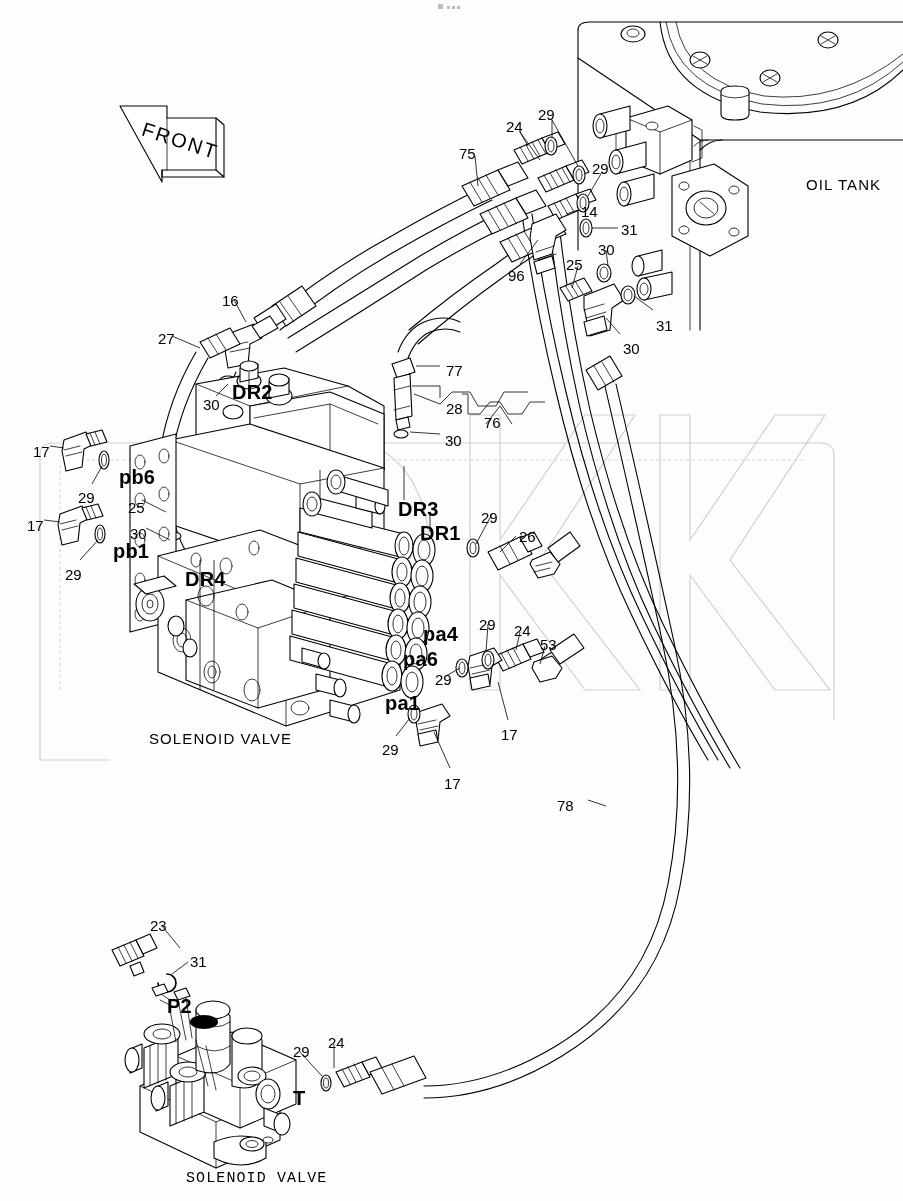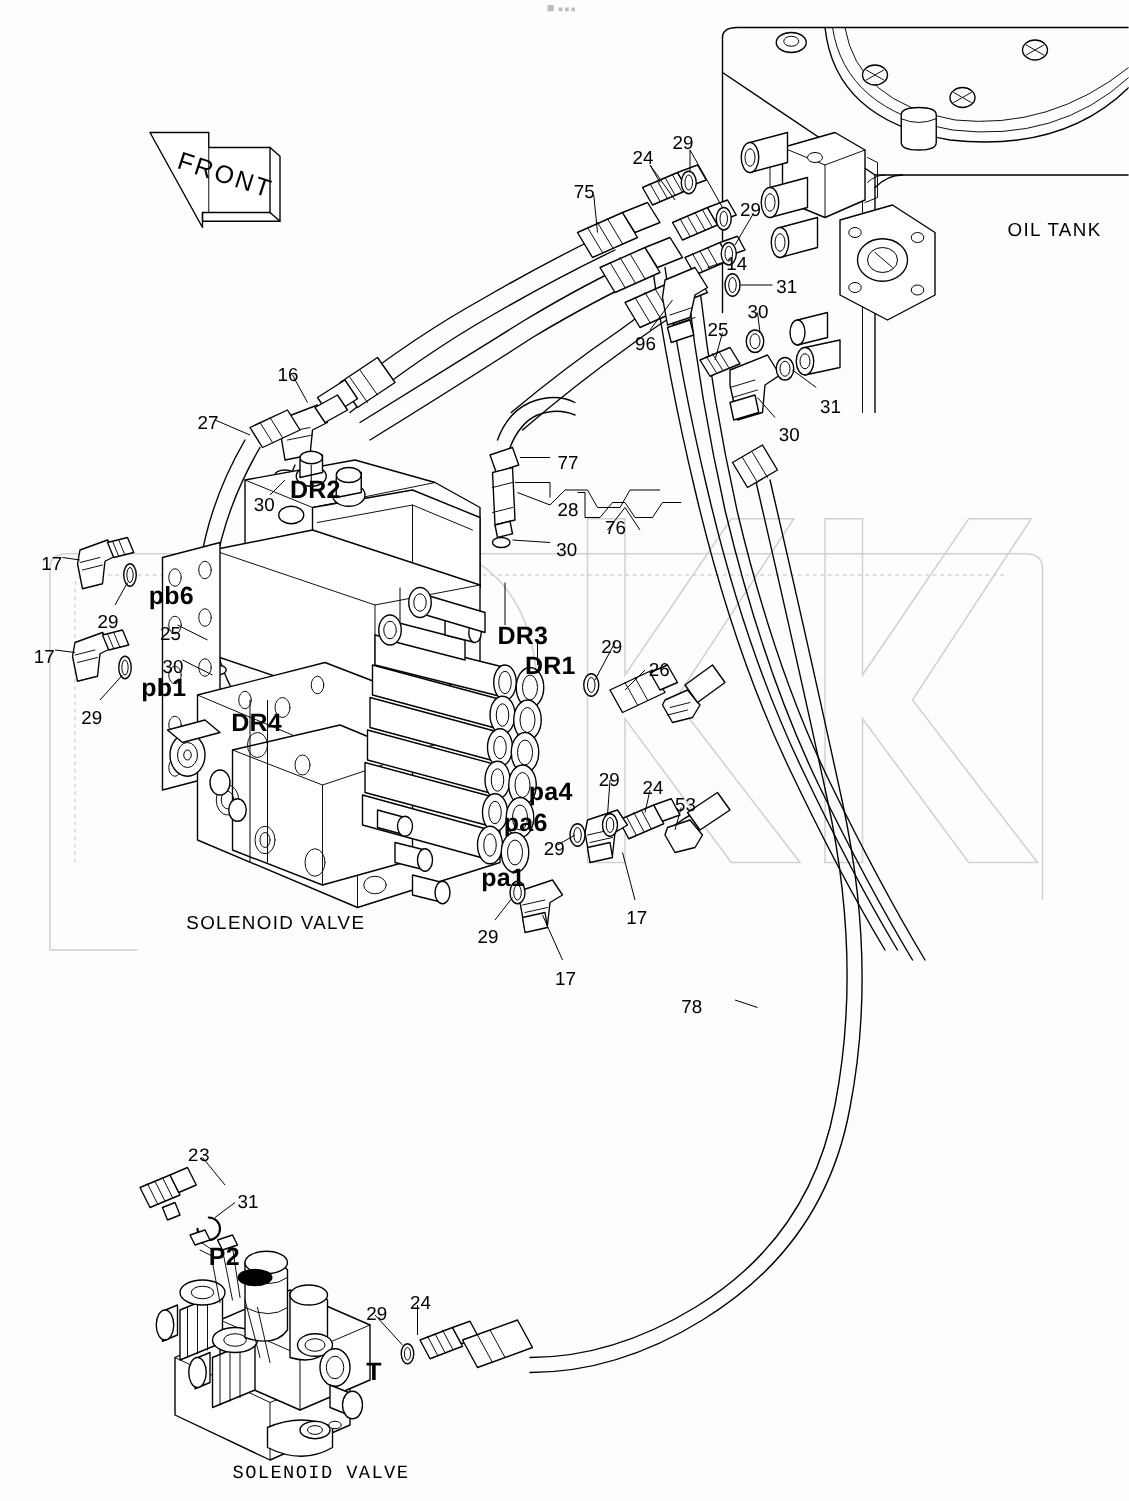--- a/index.html
+++ b/index.html
@@ -599,19 +599,19 @@
   <div class="lbl num" style="left:130px;top:525px;">30</div>
   <div class="lbl num" style="left:481px;top:509px;">29</div>
   <div class="lbl num" style="left:519px;top:528px;">26</div>
   <div class="lbl num" style="left:479px;top:616px;">29</div>
   <div class="lbl num" style="left:514px;top:622px;">24</div>
   <div class="lbl num" style="left:540px;top:636px;">53</div>
   <div class="lbl num" style="left:435px;top:671px;">29</div>
   <div class="lbl num" style="left:501px;top:726px;">17</div>
   <div class="lbl num" style="left:382px;top:741px;">29</div>
   <div class="lbl num" style="left:444px;top:775px;">17</div>
-  <div class="lbl num" style="left:545px;top:797px;">78</div>
-  <div class="lbl num" style="left:150px;top:917px;font-family:Liberation Mono, monospace;">23</div>
+  <div class="lbl num" style="left:557px;top:797px;">78</div>
+  <div class="lbl num" style="left:150px;top:917px;">23</div>
   <div class="lbl num" style="left:190px;top:953px;">31</div>
   <div class="lbl num" style="left:293px;top:1043px;">29</div>
   <div class="lbl num" style="left:328px;top:1034px;">24</div>
 
 </div>
 
 </body></html>

